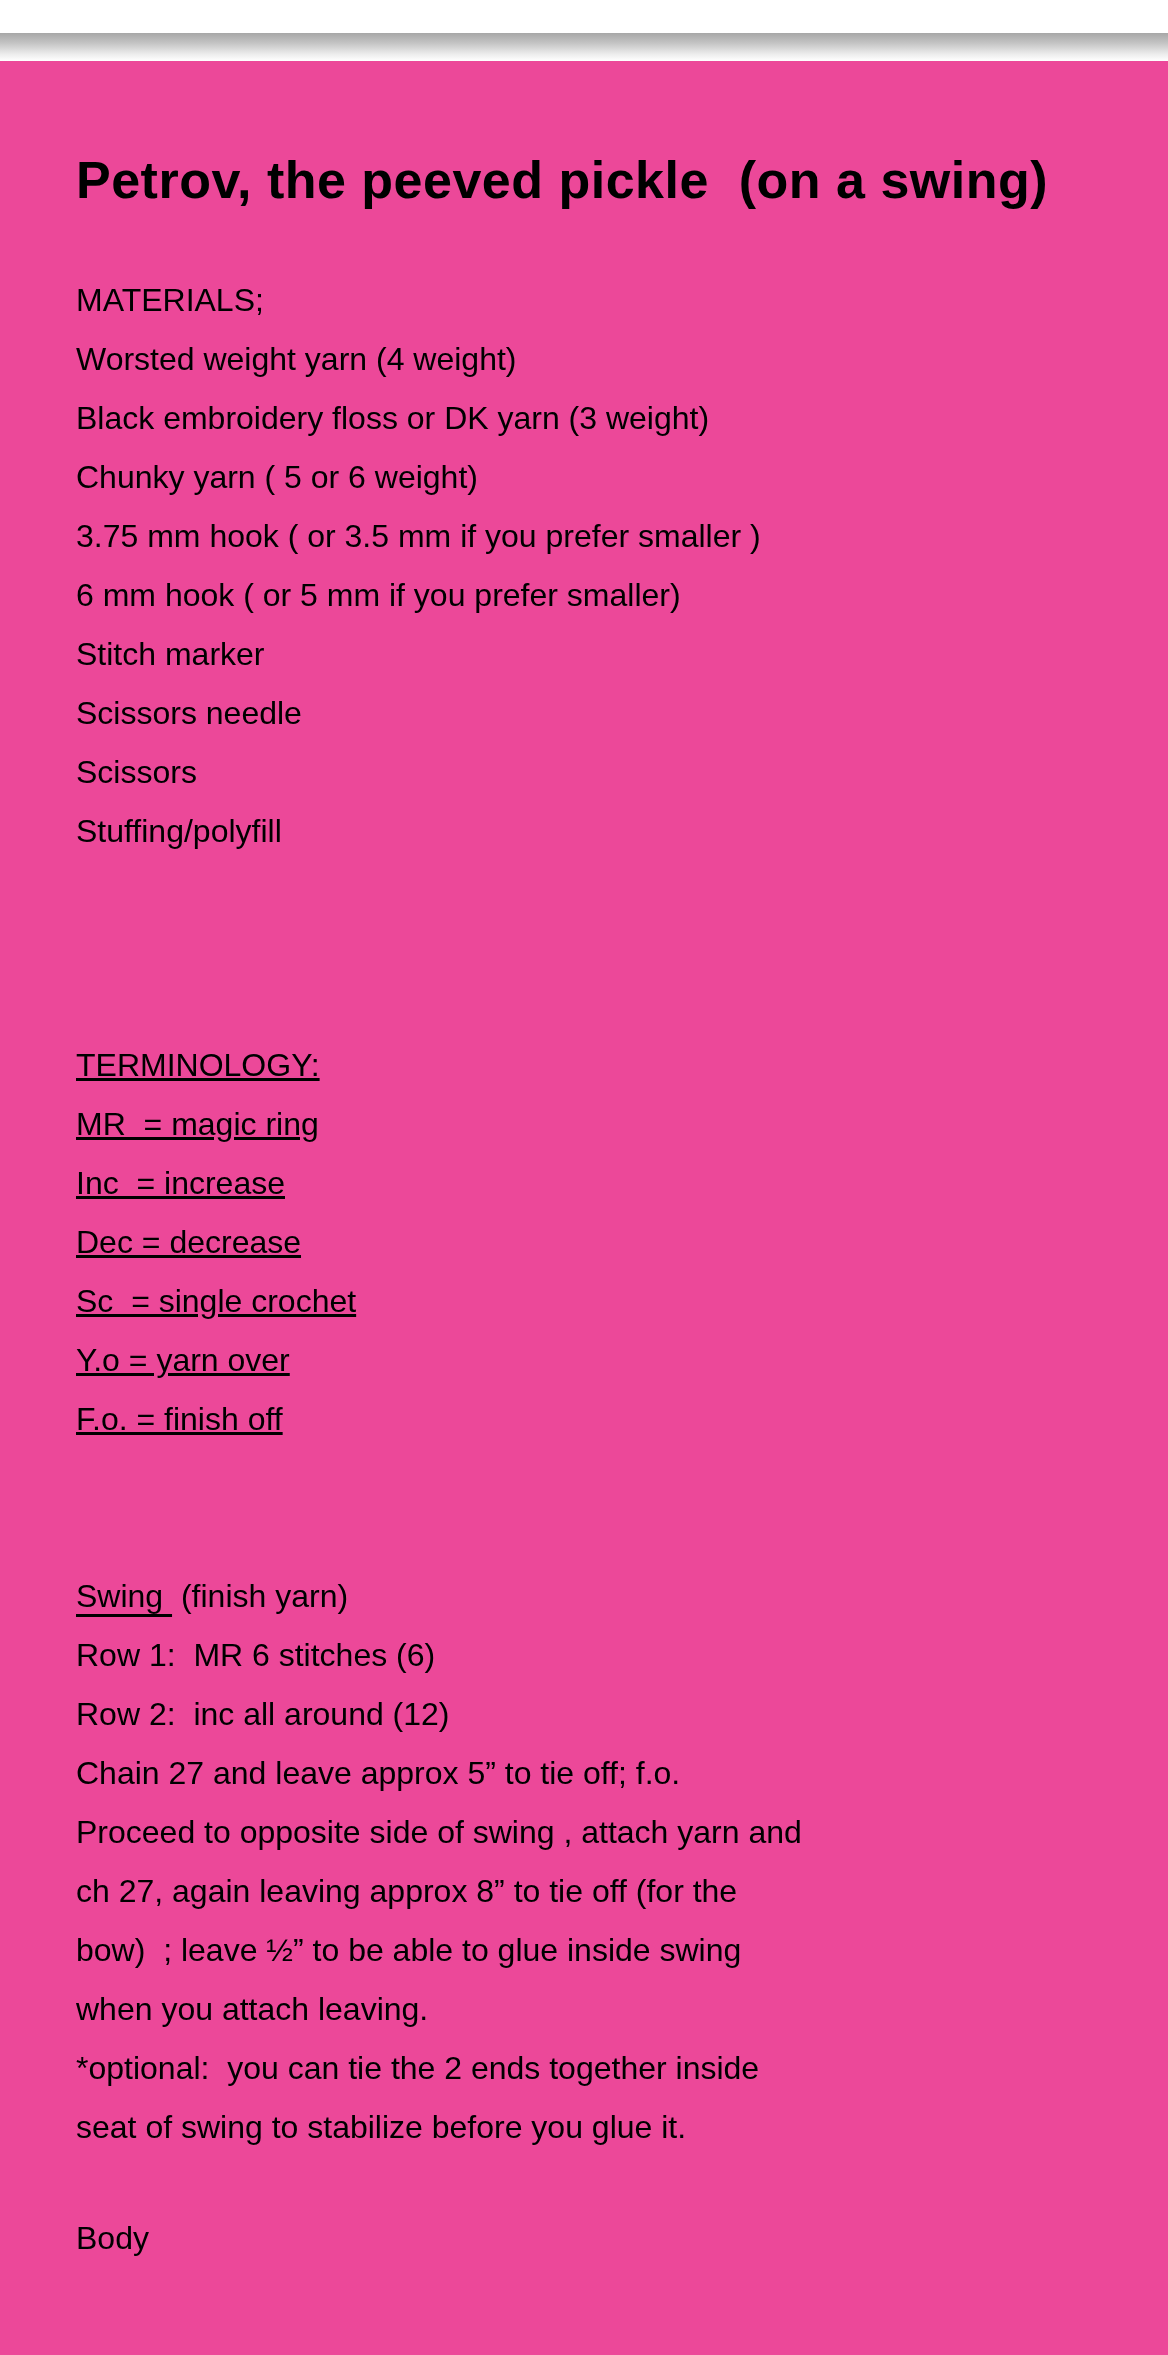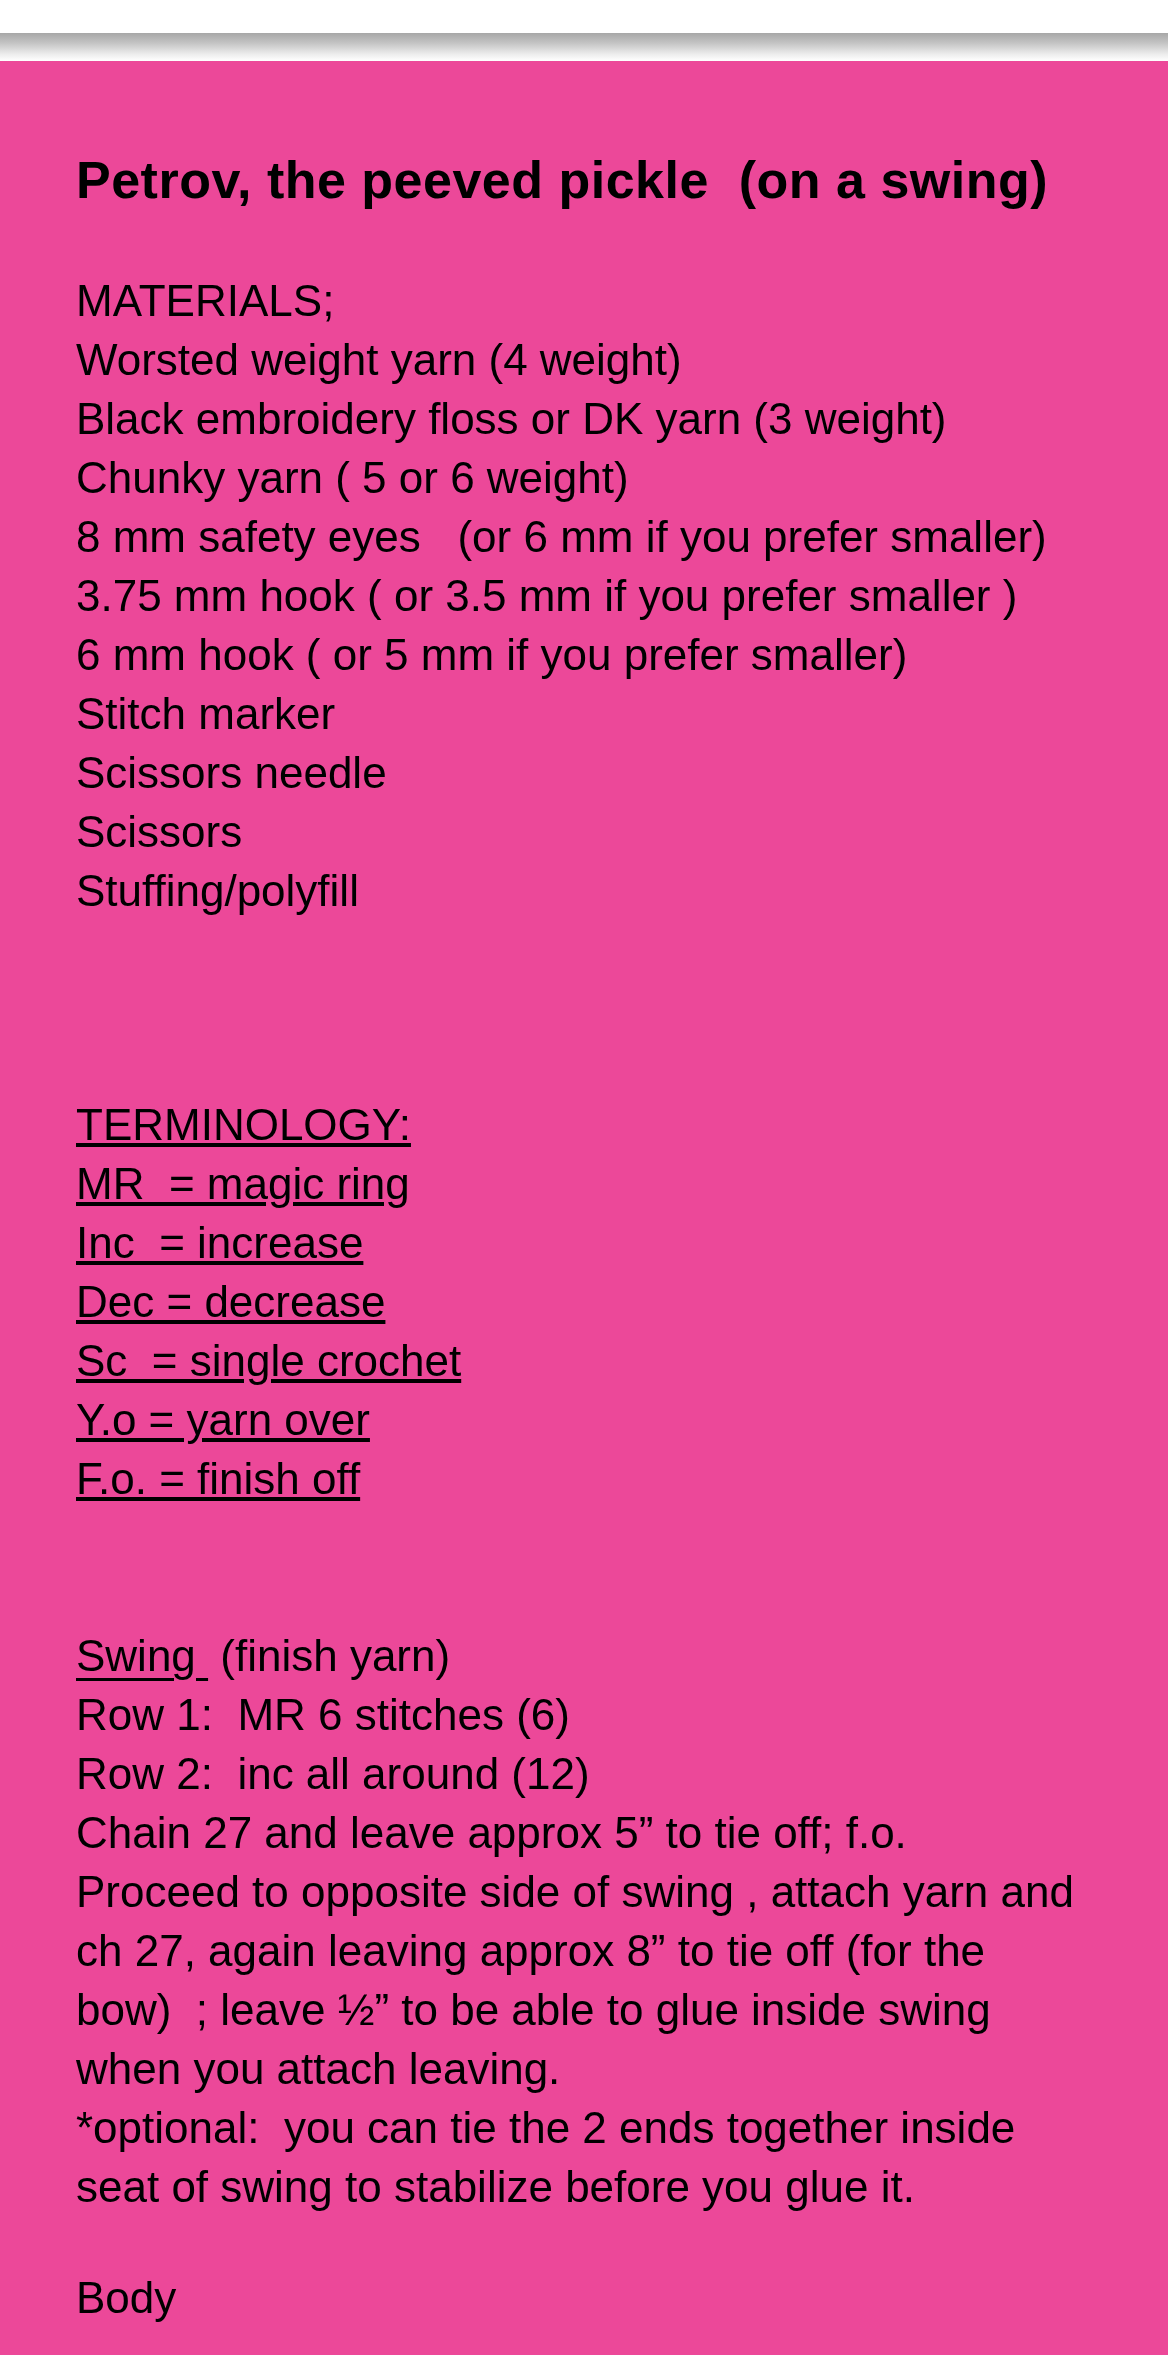--- a/index.html
+++ b/index.html
@@ -32,21 +32,21 @@
     font-size: 52px;
     line-height: 62px;
     font-weight: bold;
     white-space: pre;
     letter-spacing: 0.5px;
   }
   .block {
     margin: 0;
   }
   .line {
-    font-size: 44px;
+    font-size: 32px;
     line-height: 59px;
     white-space: pre;
   }
   .materials   { margin-top: 60px; }
   .terminology { margin-top: 175px; text-decoration: underline; }
   .swing       { margin-top: 118px; }
   .next        { margin-top: 52px; }
   .underlined {
     text-decoration: underline;
     text-decoration-thickness: 3px;
@@ -62,21 +62,20 @@
 
   <div class="content">
 
     <h1 class="title">Petrov, the peeved pickle  (on a swing)</h1>
 
     <section class="block materials">
       <div class="line">MATERIALS;</div>
       <div class="line">Worsted weight yarn (4 weight)</div>
       <div class="line">Black embroidery floss or DK yarn (3 weight)</div>
       <div class="line">Chunky yarn ( 5 or 6 weight)</div>
-      <div class="line">8 mm safety eyes   (or 6 mm if you prefer smaller)</div>
       <div class="line">3.75 mm hook ( or 3.5 mm if you prefer smaller )</div>
       <div class="line">6 mm hook ( or 5 mm if you prefer smaller)</div>
       <div class="line">Stitch marker</div>
       <div class="line">Scissors needle</div>
       <div class="line">Scissors</div>
       <div class="line">Stuffing/polyfill</div>
     </section>
 
     <section class="block terminology">
       <div class="line">TERMINOLOGY:</div>

